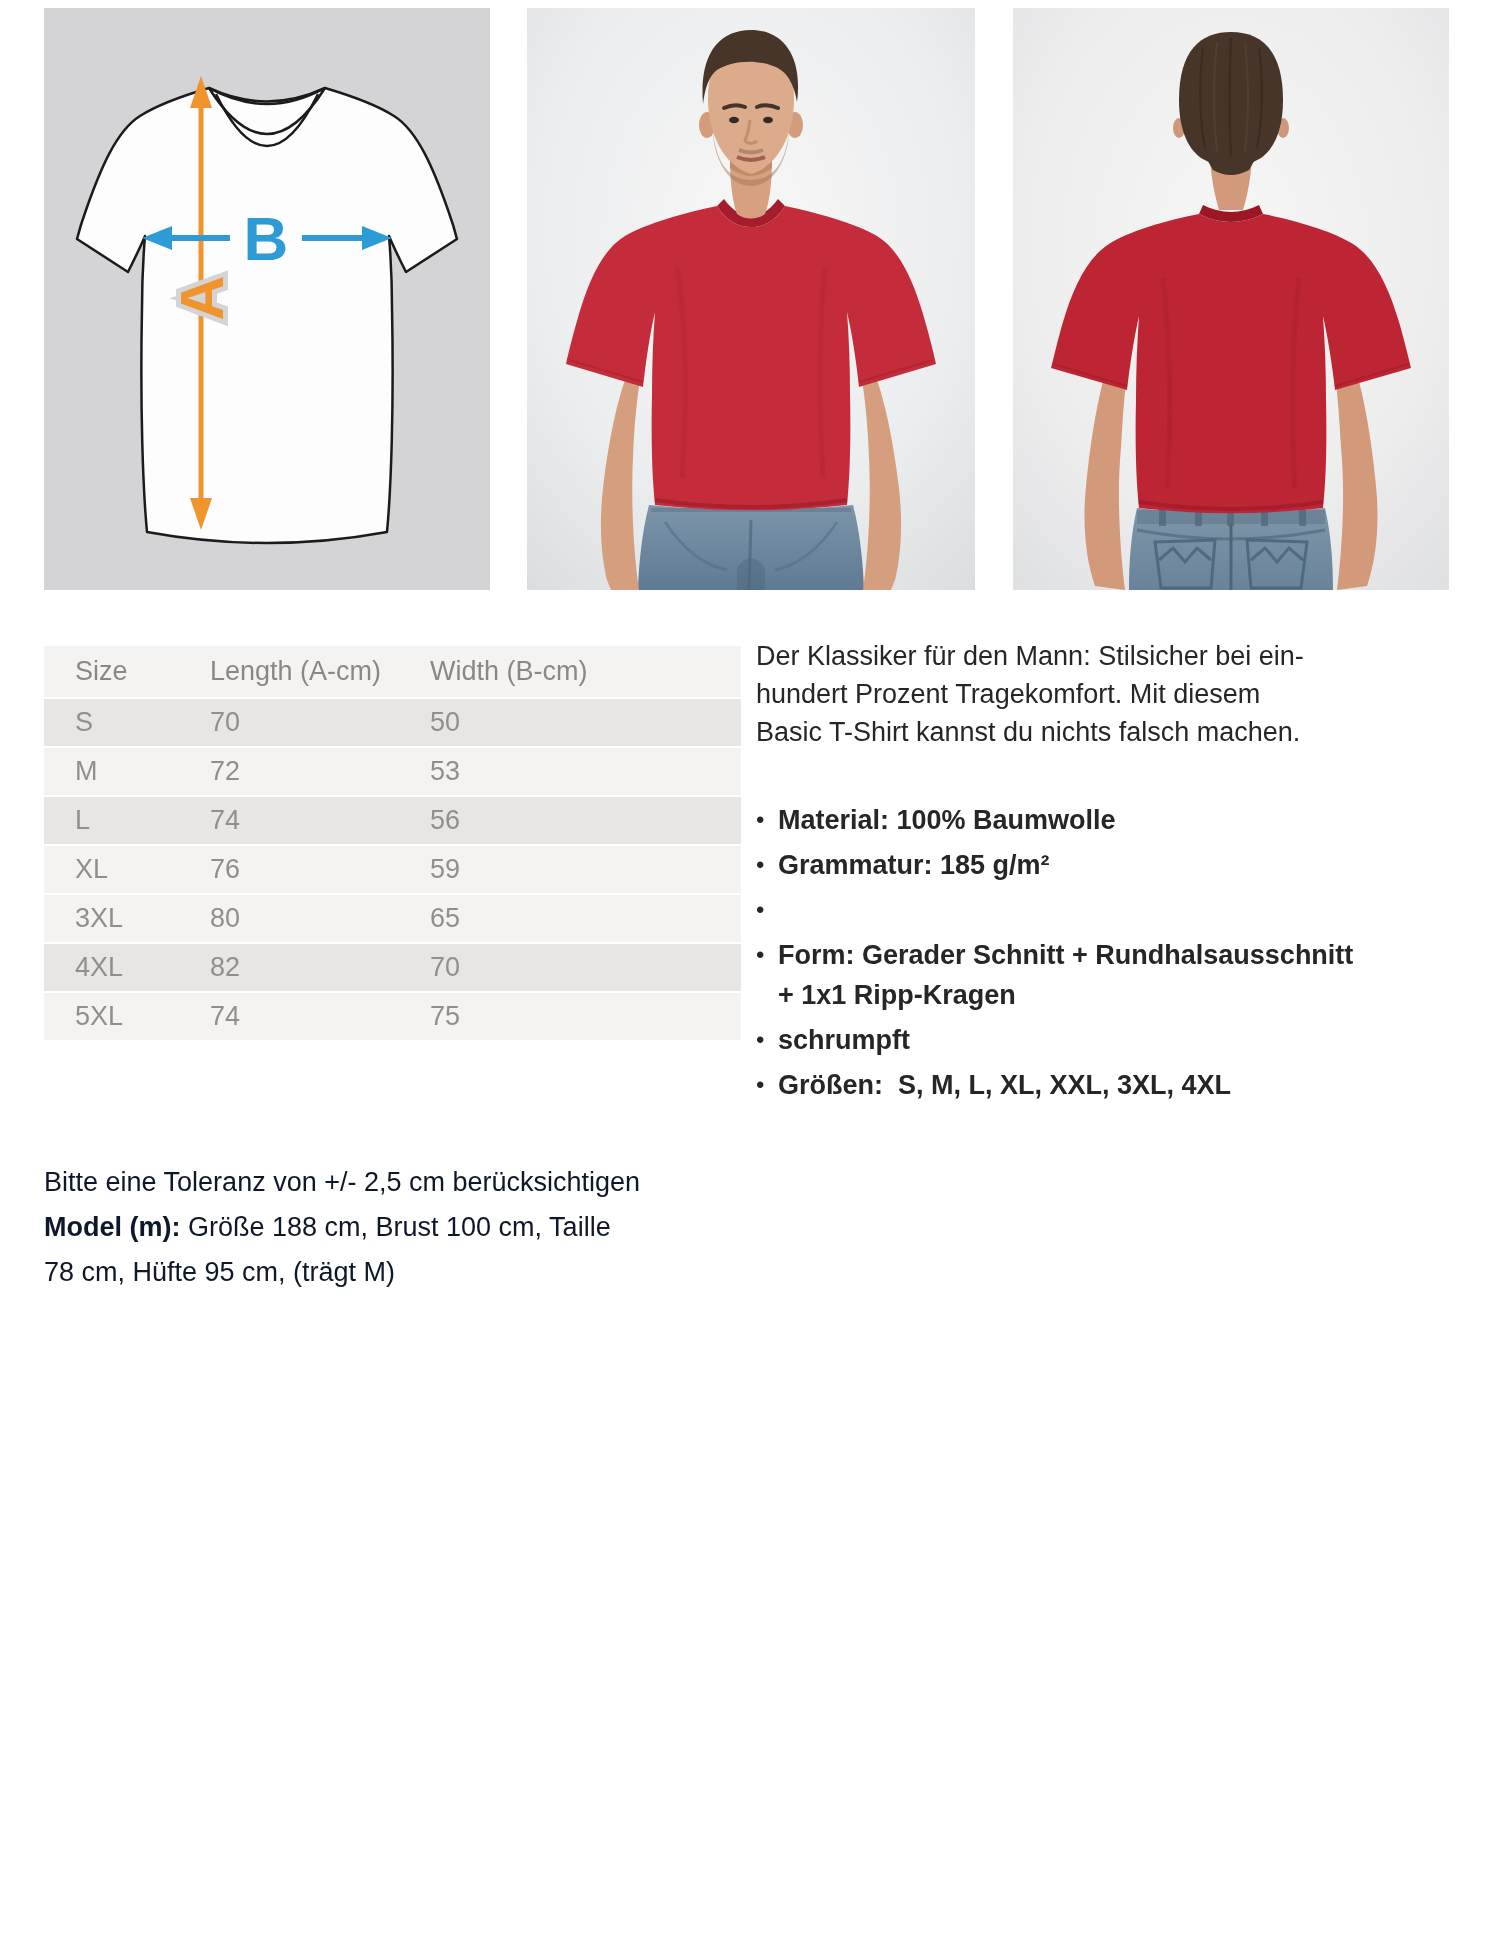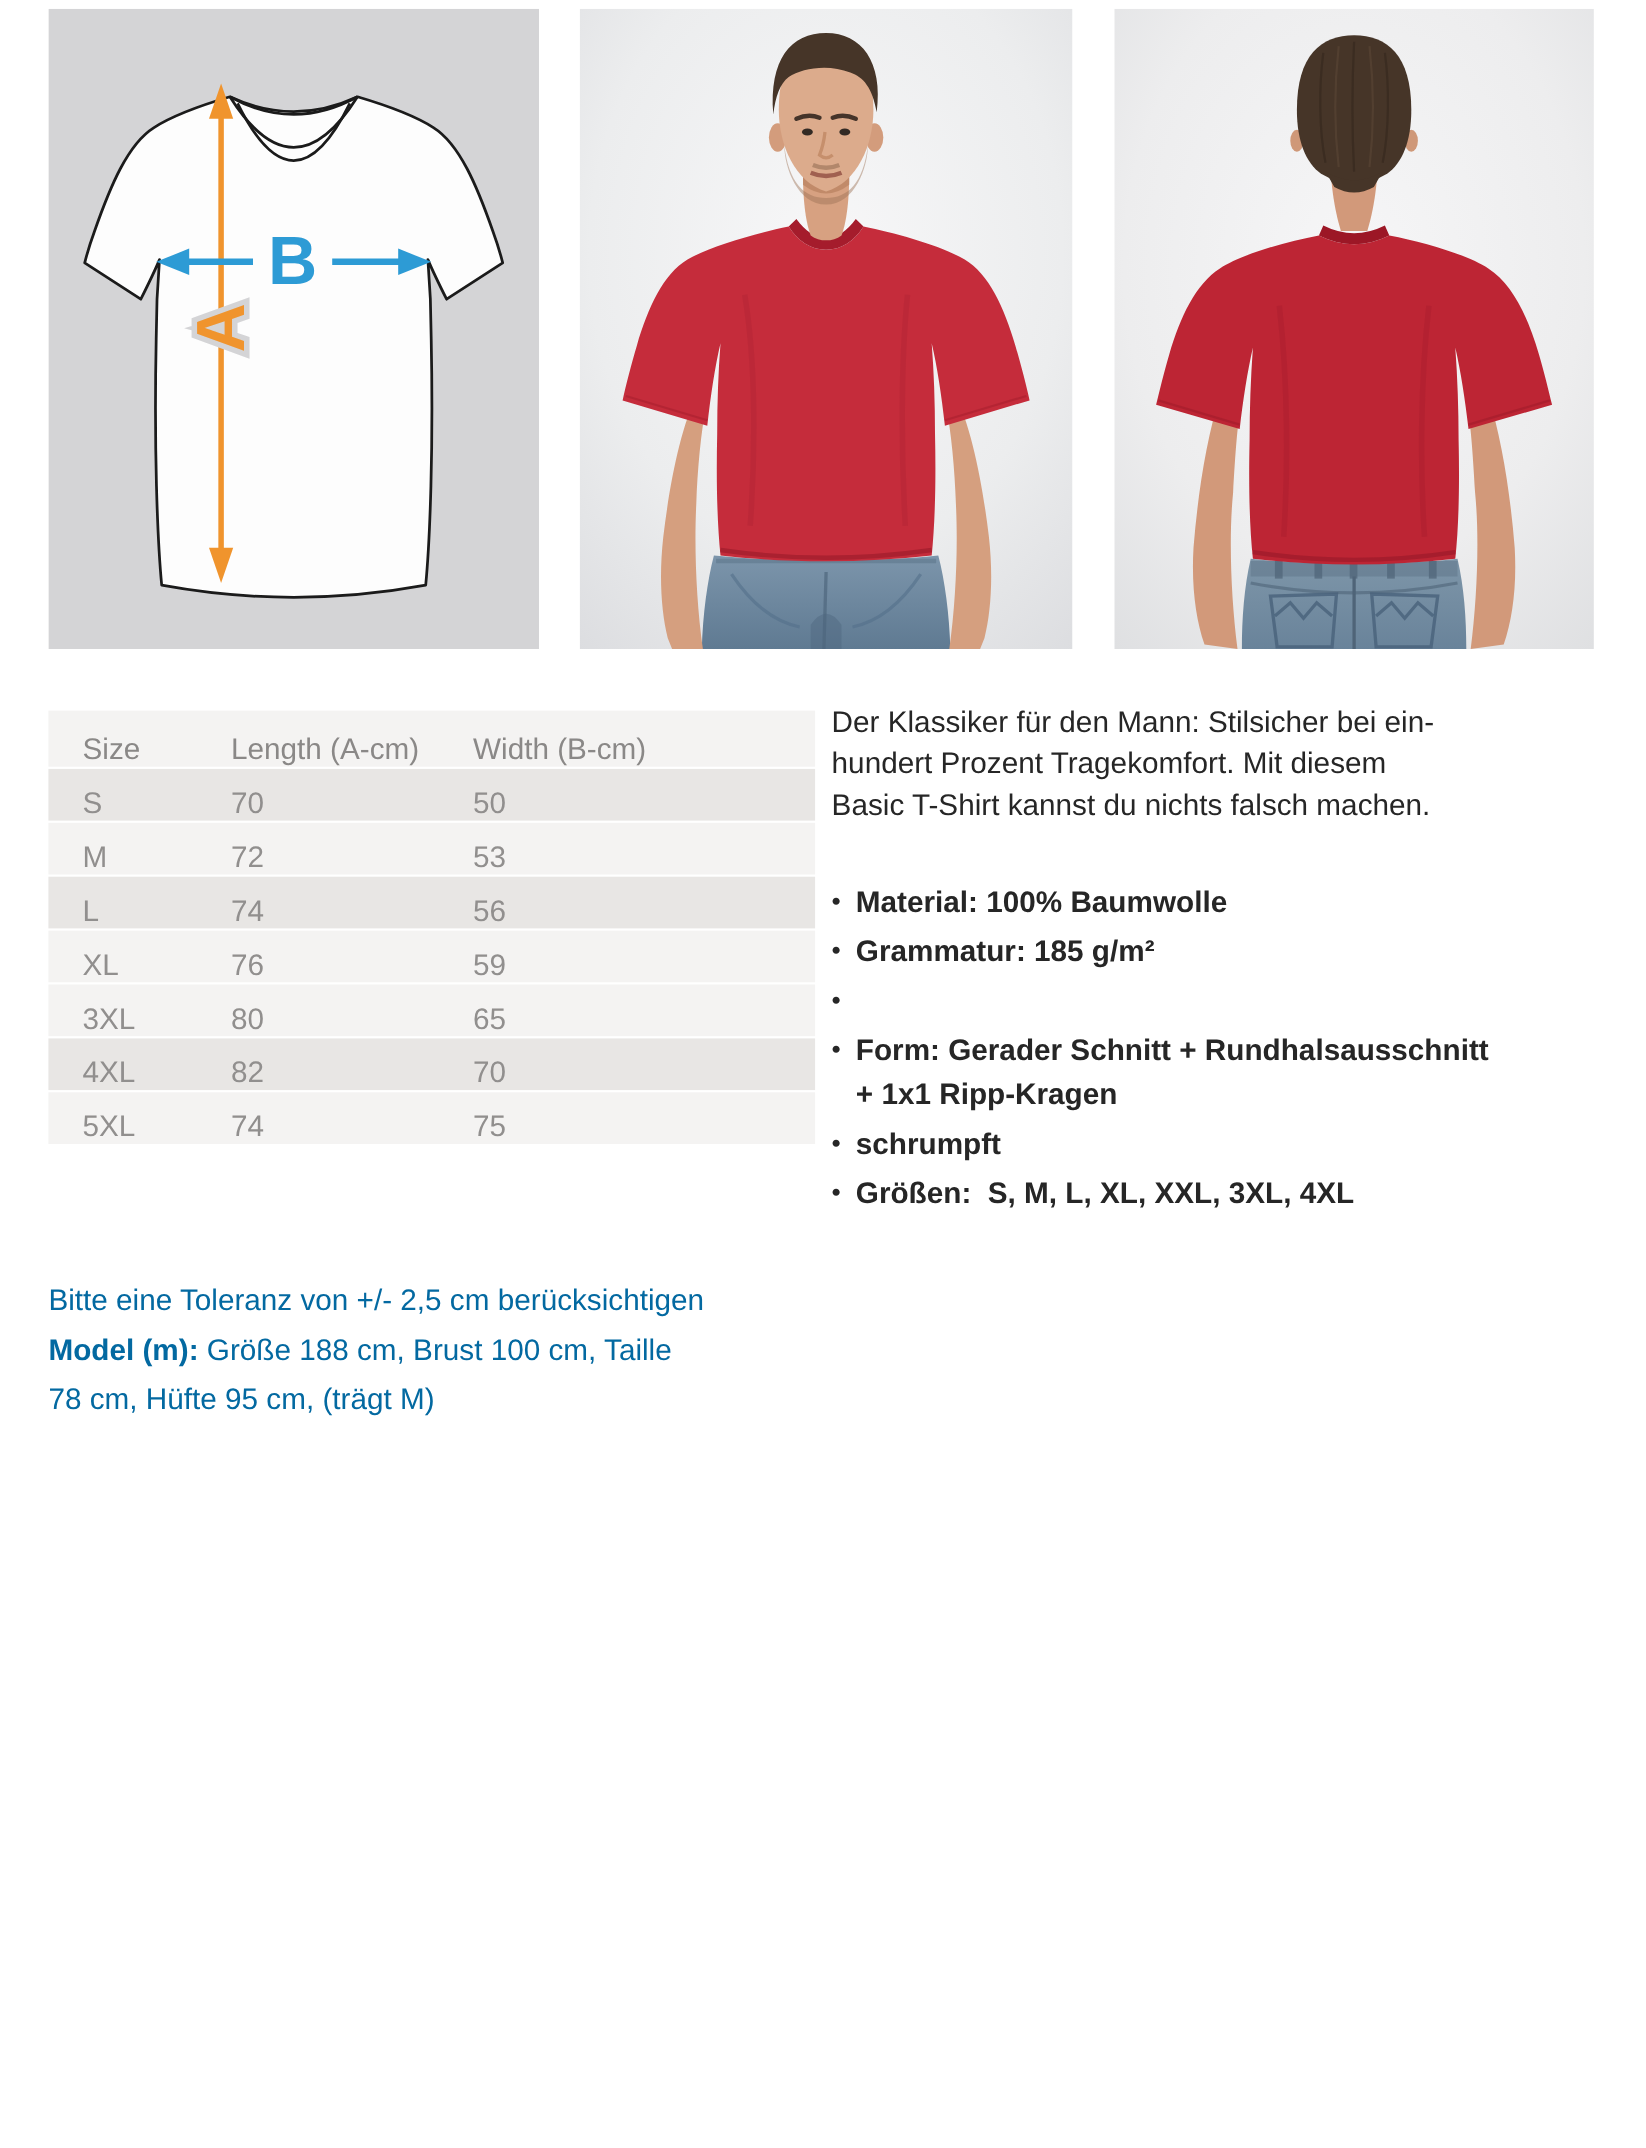--- a/index.html
+++ b/index.html
@@ -8,41 +8,41 @@
   figure{margin:0;}
   .panel{position:absolute;top:8px;height:582px;}
   #diagram-panel{left:44px;width:446px;}
   #front-panel{left:527px;width:448px;}
   #back-panel{left:1013px;width:436px;}
   .panel svg{display:block;width:100%;height:100%;}
 
   
   .size-table{position:absolute;left:44px;top:646px;width:697px;
               font-size:27px;color:#918f8e;}
-  .trow{display:flex;align-items:flex-end;height:47px;margin-top:2px;}
+  .trow{display:flex;align-items:center;height:47px;margin-top:2px;}
   .thead{height:51px;margin-top:0;background:#f4f3f2;color:#8a8887;}
   .trow.dark{background:#e8e6e4;}
   .trow.light{background:#f4f3f2;}
   .c1{box-sizing:border-box;width:166px;padding-left:31px;}
   .c2{width:220px;}
   .c3{flex:1;}
 
   
   .description{position:absolute;left:756px;top:637px;width:685px;
                font-size:27px;color:#262626;}
   .intro-line{line-height:38px;white-space:pre-wrap;}
   .features{margin:49px 0 0 0;padding:0;list-style:none;}
   .feature{display:flex;margin-bottom:5px;}
   .feature .marker{flex:none;width:22px;line-height:40px;font-size:24px;}
   .feature .blines{flex:1;}
   .bline{line-height:40px;white-space:pre-wrap;font-weight:bold;}
 
   
   .notes{position:absolute;left:44px;top:1160px;width:650px;
-         font-size:27px;color:#0369a1;line-height:45px;}
+         font-size:27px;color:#0f172a;line-height:45px;}
   .notes b{font-weight:bold;}
   .notes span{white-space:pre-wrap;}
 </style>
 </head>
 <body>
 
 <div class="canvas">
 
   <figure class="panel" id="diagram-panel">
     <svg viewBox="0 0 446 582">

